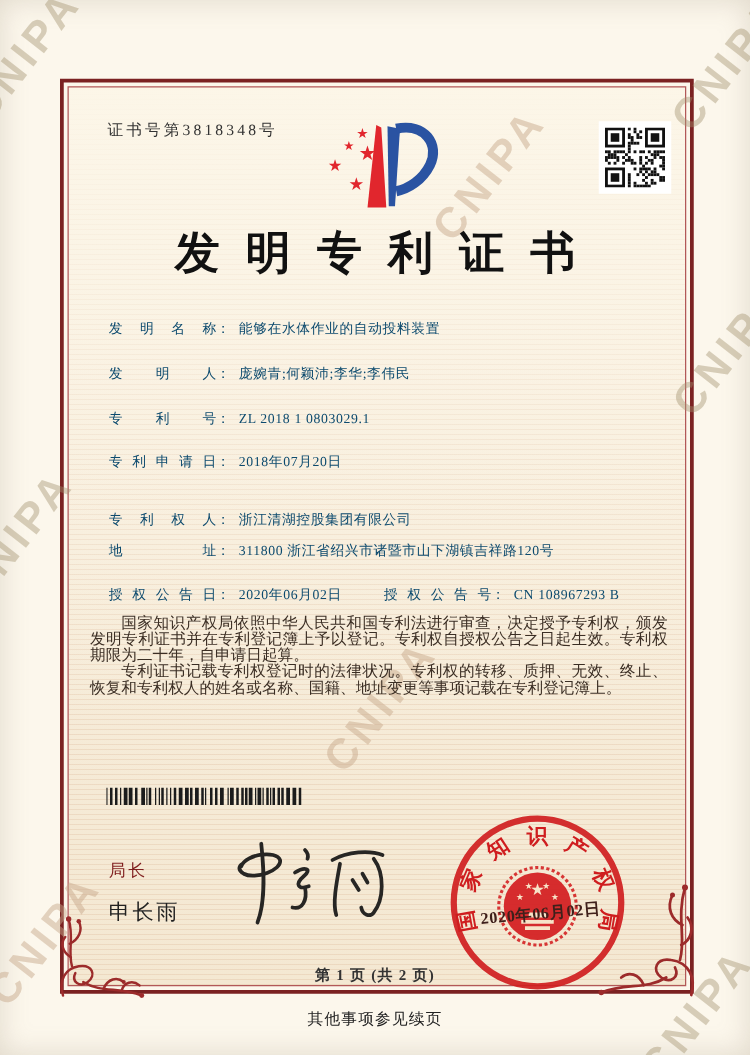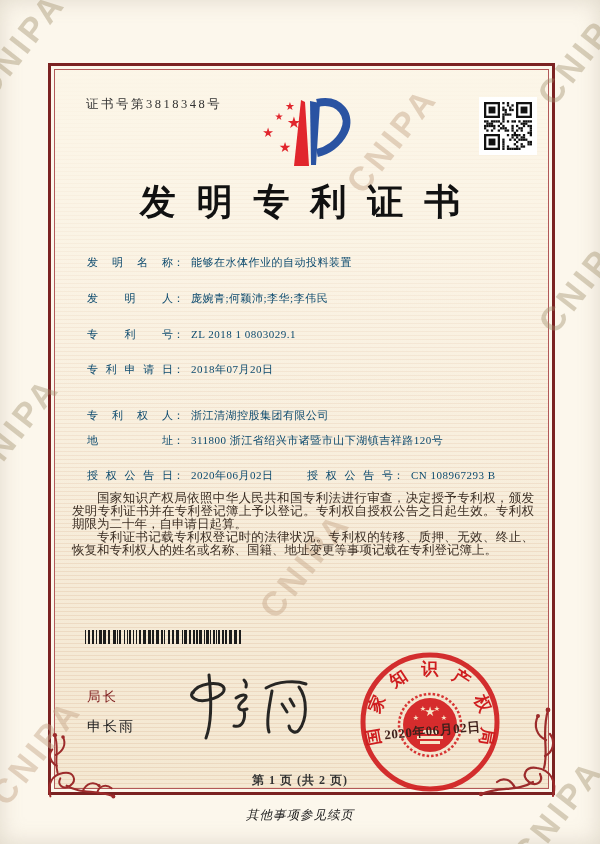--- a/index.html
+++ b/index.html
@@ -36,29 +36,29 @@
   
   .paras{left:72px;top:492px;width:462px;font-size:12.5px;line-height:13px;
          color:#3b2e24;text-align:justify;}
   .paras p{margin:0;text-indent:2em;}
   
   .barcode{left:85px;top:630px;width:158px;height:14px;}
   .qr{left:479px;top:97px;width:58px;height:58px;background:#fff;padding:0;display:flex;
       align-items:center;justify-content:center;}
   
   .officer-title{left:87px;top:688px;font-size:13.5px;color:#7f1d1d;letter-spacing:2px;}
-  .officer-name{left:87px;top:718px;font-size:14px;color:#222;letter-spacing:2px;}
+  .officer-name{left:87px;top:718px;font-size:17px;color:#222;letter-spacing:2px;}
   .signature{left:178px;top:666px;width:145px;height:88px;}
   
   .seal{left:357px;top:649px;width:146px;height:146px;z-index:5;}
   .seal-date{left:360px;top:722px;width:145px;z-index:6;transform:rotate(-5deg);
              font-size:13px;font-weight:700;color:#3f201b;letter-spacing:.5px;text-align:center;}
   
   .page-info{left:0;right:0;top:772px;text-align:center;font-size:12px;letter-spacing:1px;color:#333;font-weight:bold;}
-  .cont-note{left:0;right:0;top:807px;text-align:center;font-size:12.5px;letter-spacing:1px;color:#222;z-index:3;position:absolute;font-style:italic;}
+  .cont-note{left:0;right:0;top:807px;text-align:center;font-size:12.5px;letter-spacing:1px;color:#222;z-index:3;position:absolute;}
   
   .orn{z-index:4;}
   .orn-left{left:40px;top:728px;width:82px;height:72px;}
   .orn-right{left:478px;top:700px;width:82px;height:100px;transform:scaleX(-1);}
 </style>
 </head>
 <body>
 
 <div class="paper">
 

